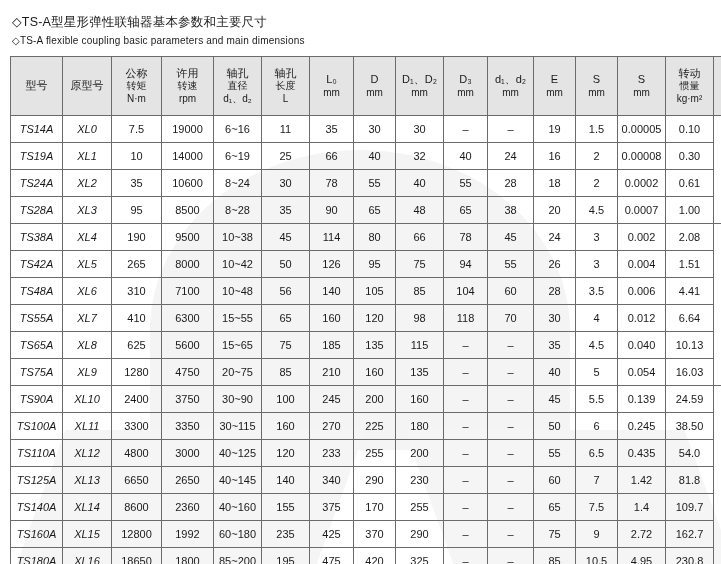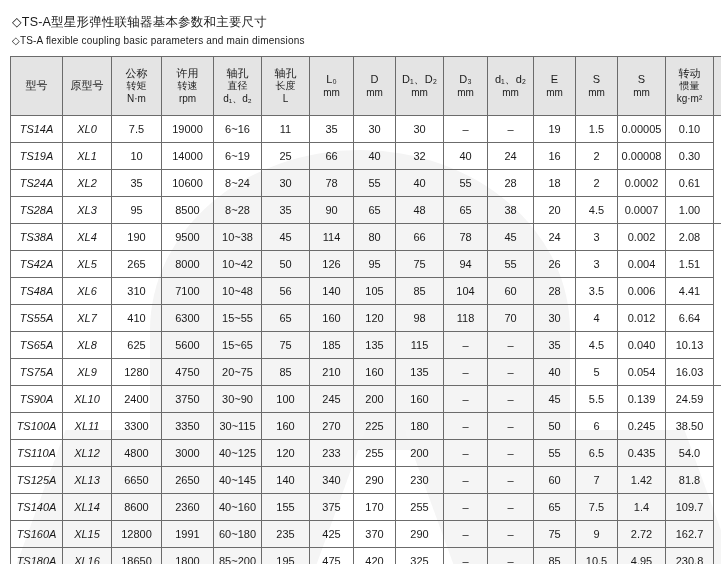--- a/index.html
+++ b/index.html
@@ -467,21 +467,21 @@
           <td>–</td>
           <td>65</td>
           <td>7.5</td>
           <td>1.4</td>
           <td>109.7</td>
         </tr>
         <tr>
           <td class="model">TS160A</td>
           <td class="origin">XL15</td>
           <td>12800</td>
-          <td>1991</td>
+          <td>1992</td>
           <td>60~180</td>
           <td>235</td>
           <td>425</td>
           <td>370</td>
           <td>290</td>
           <td>–</td>
           <td>–</td>
           <td>75</td>
           <td>9</td>
           <td>2.72</td>

